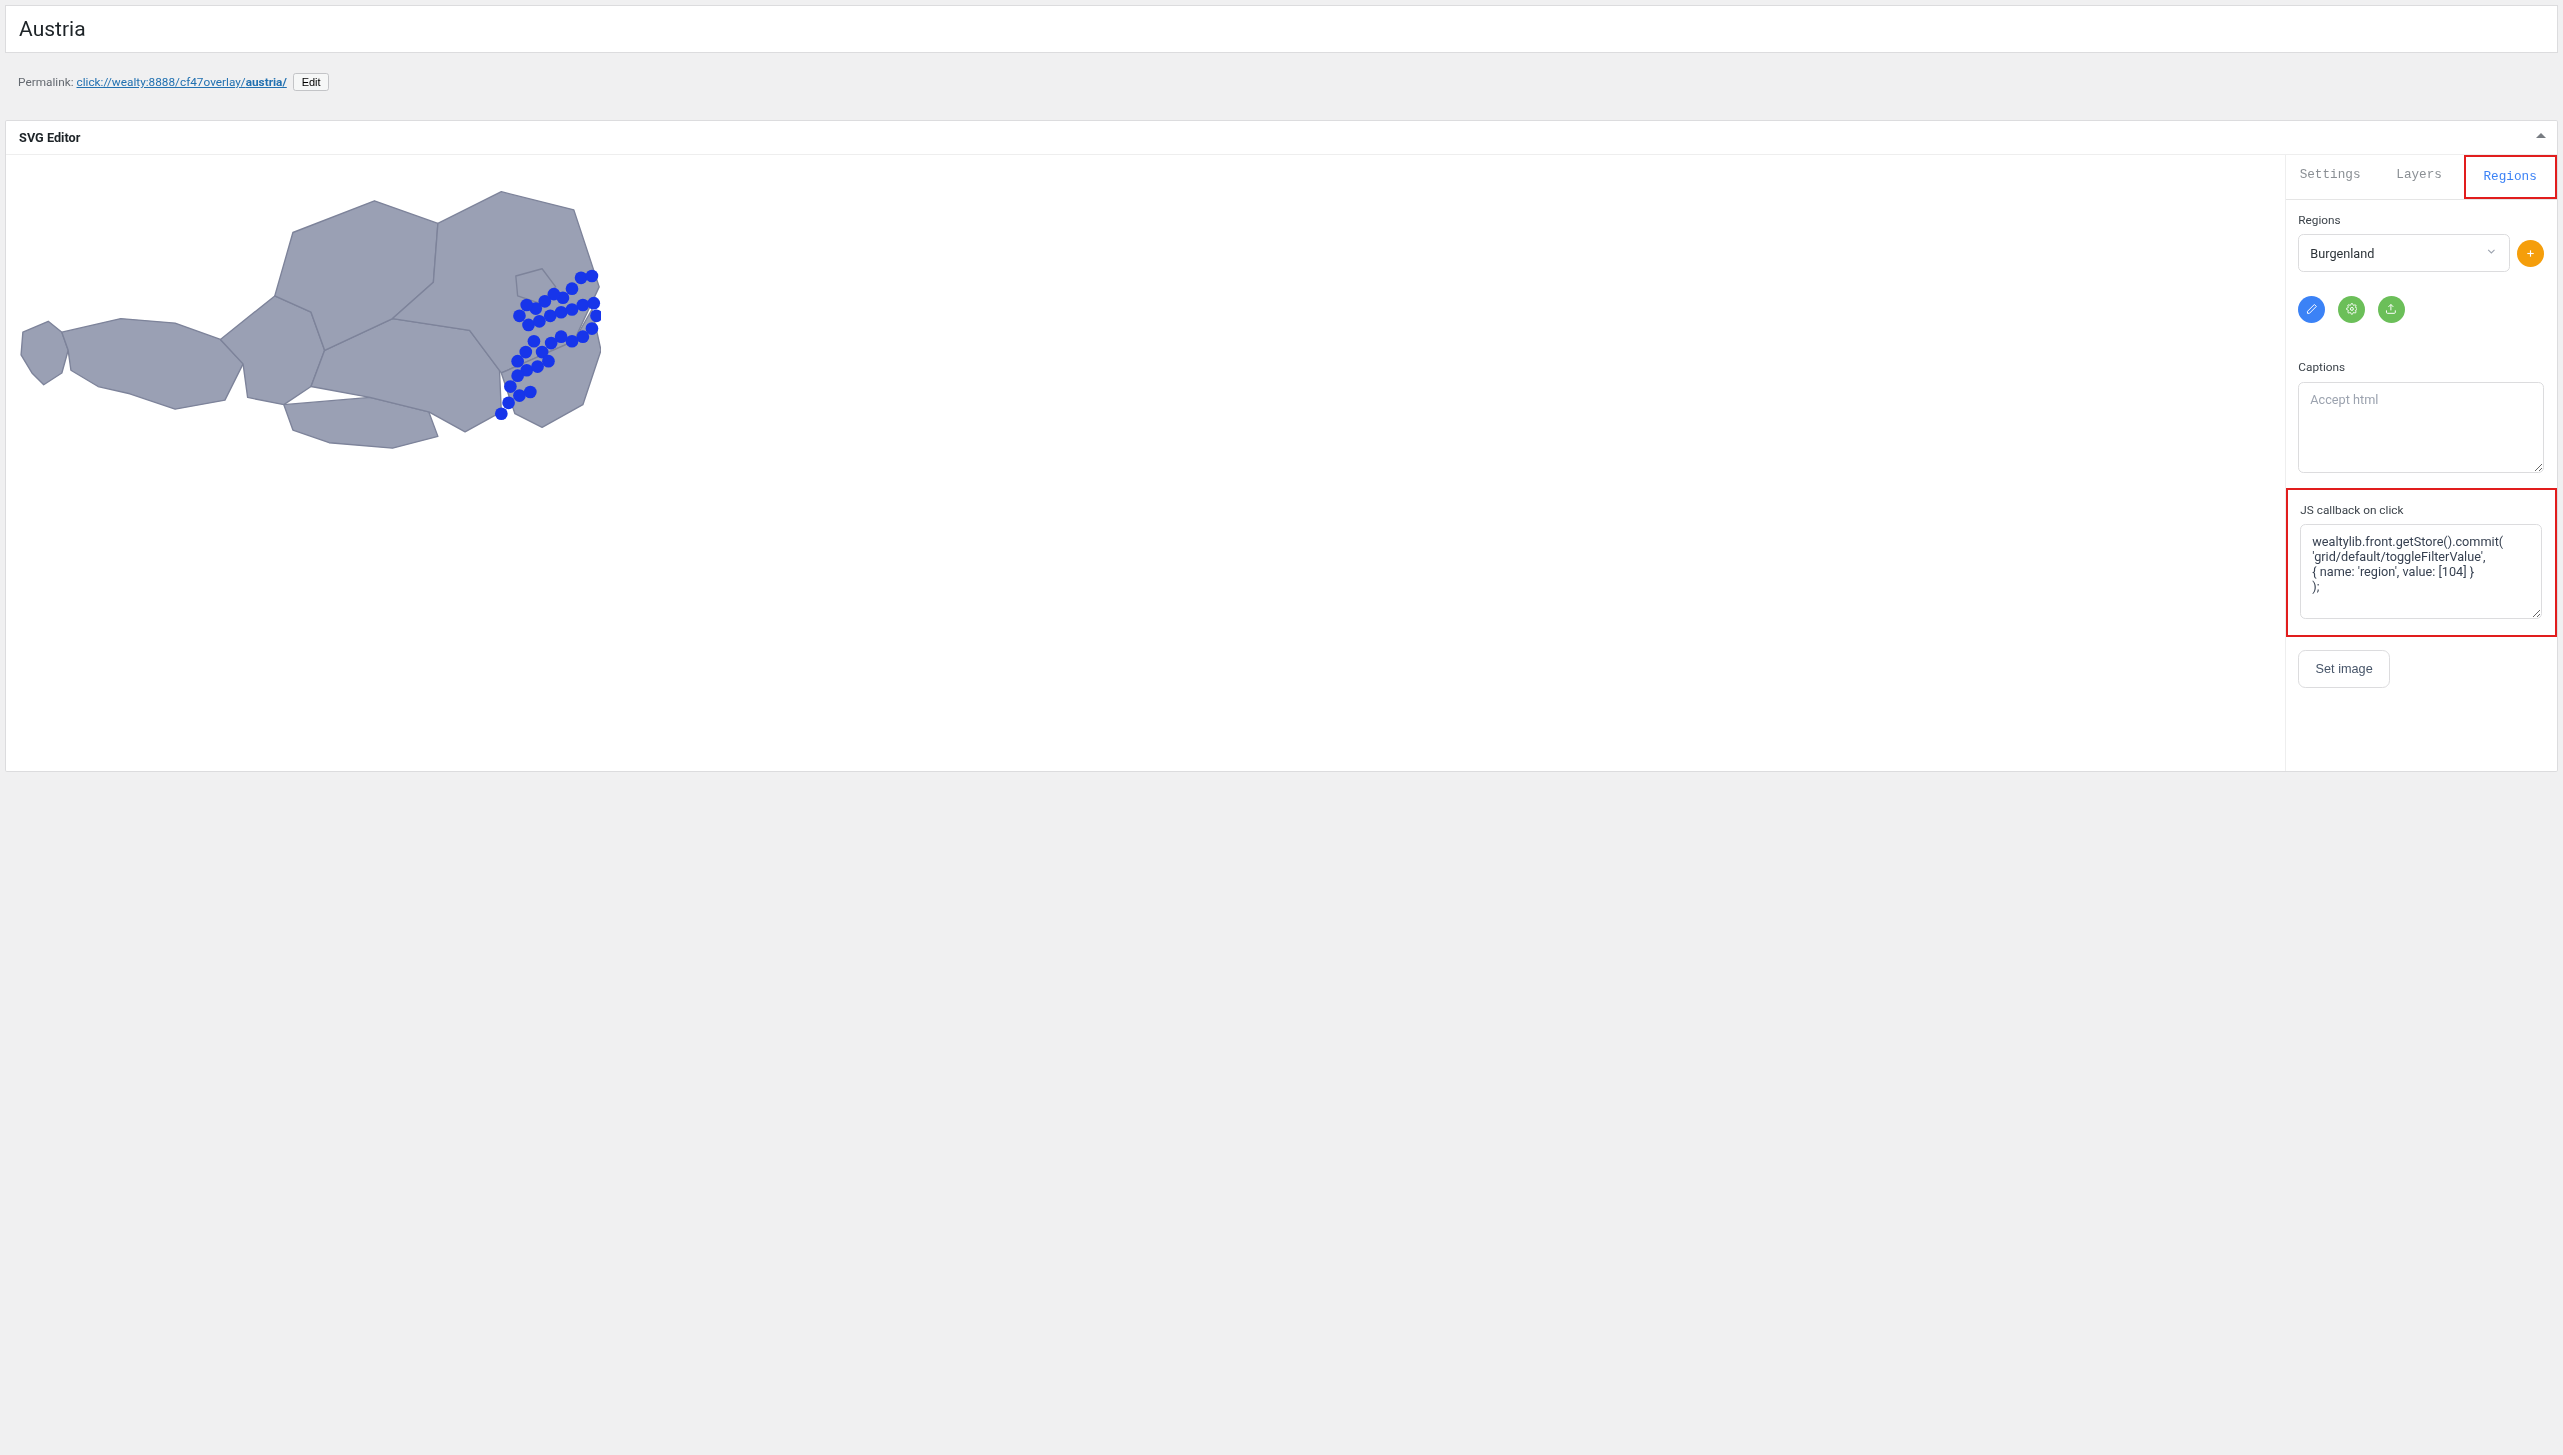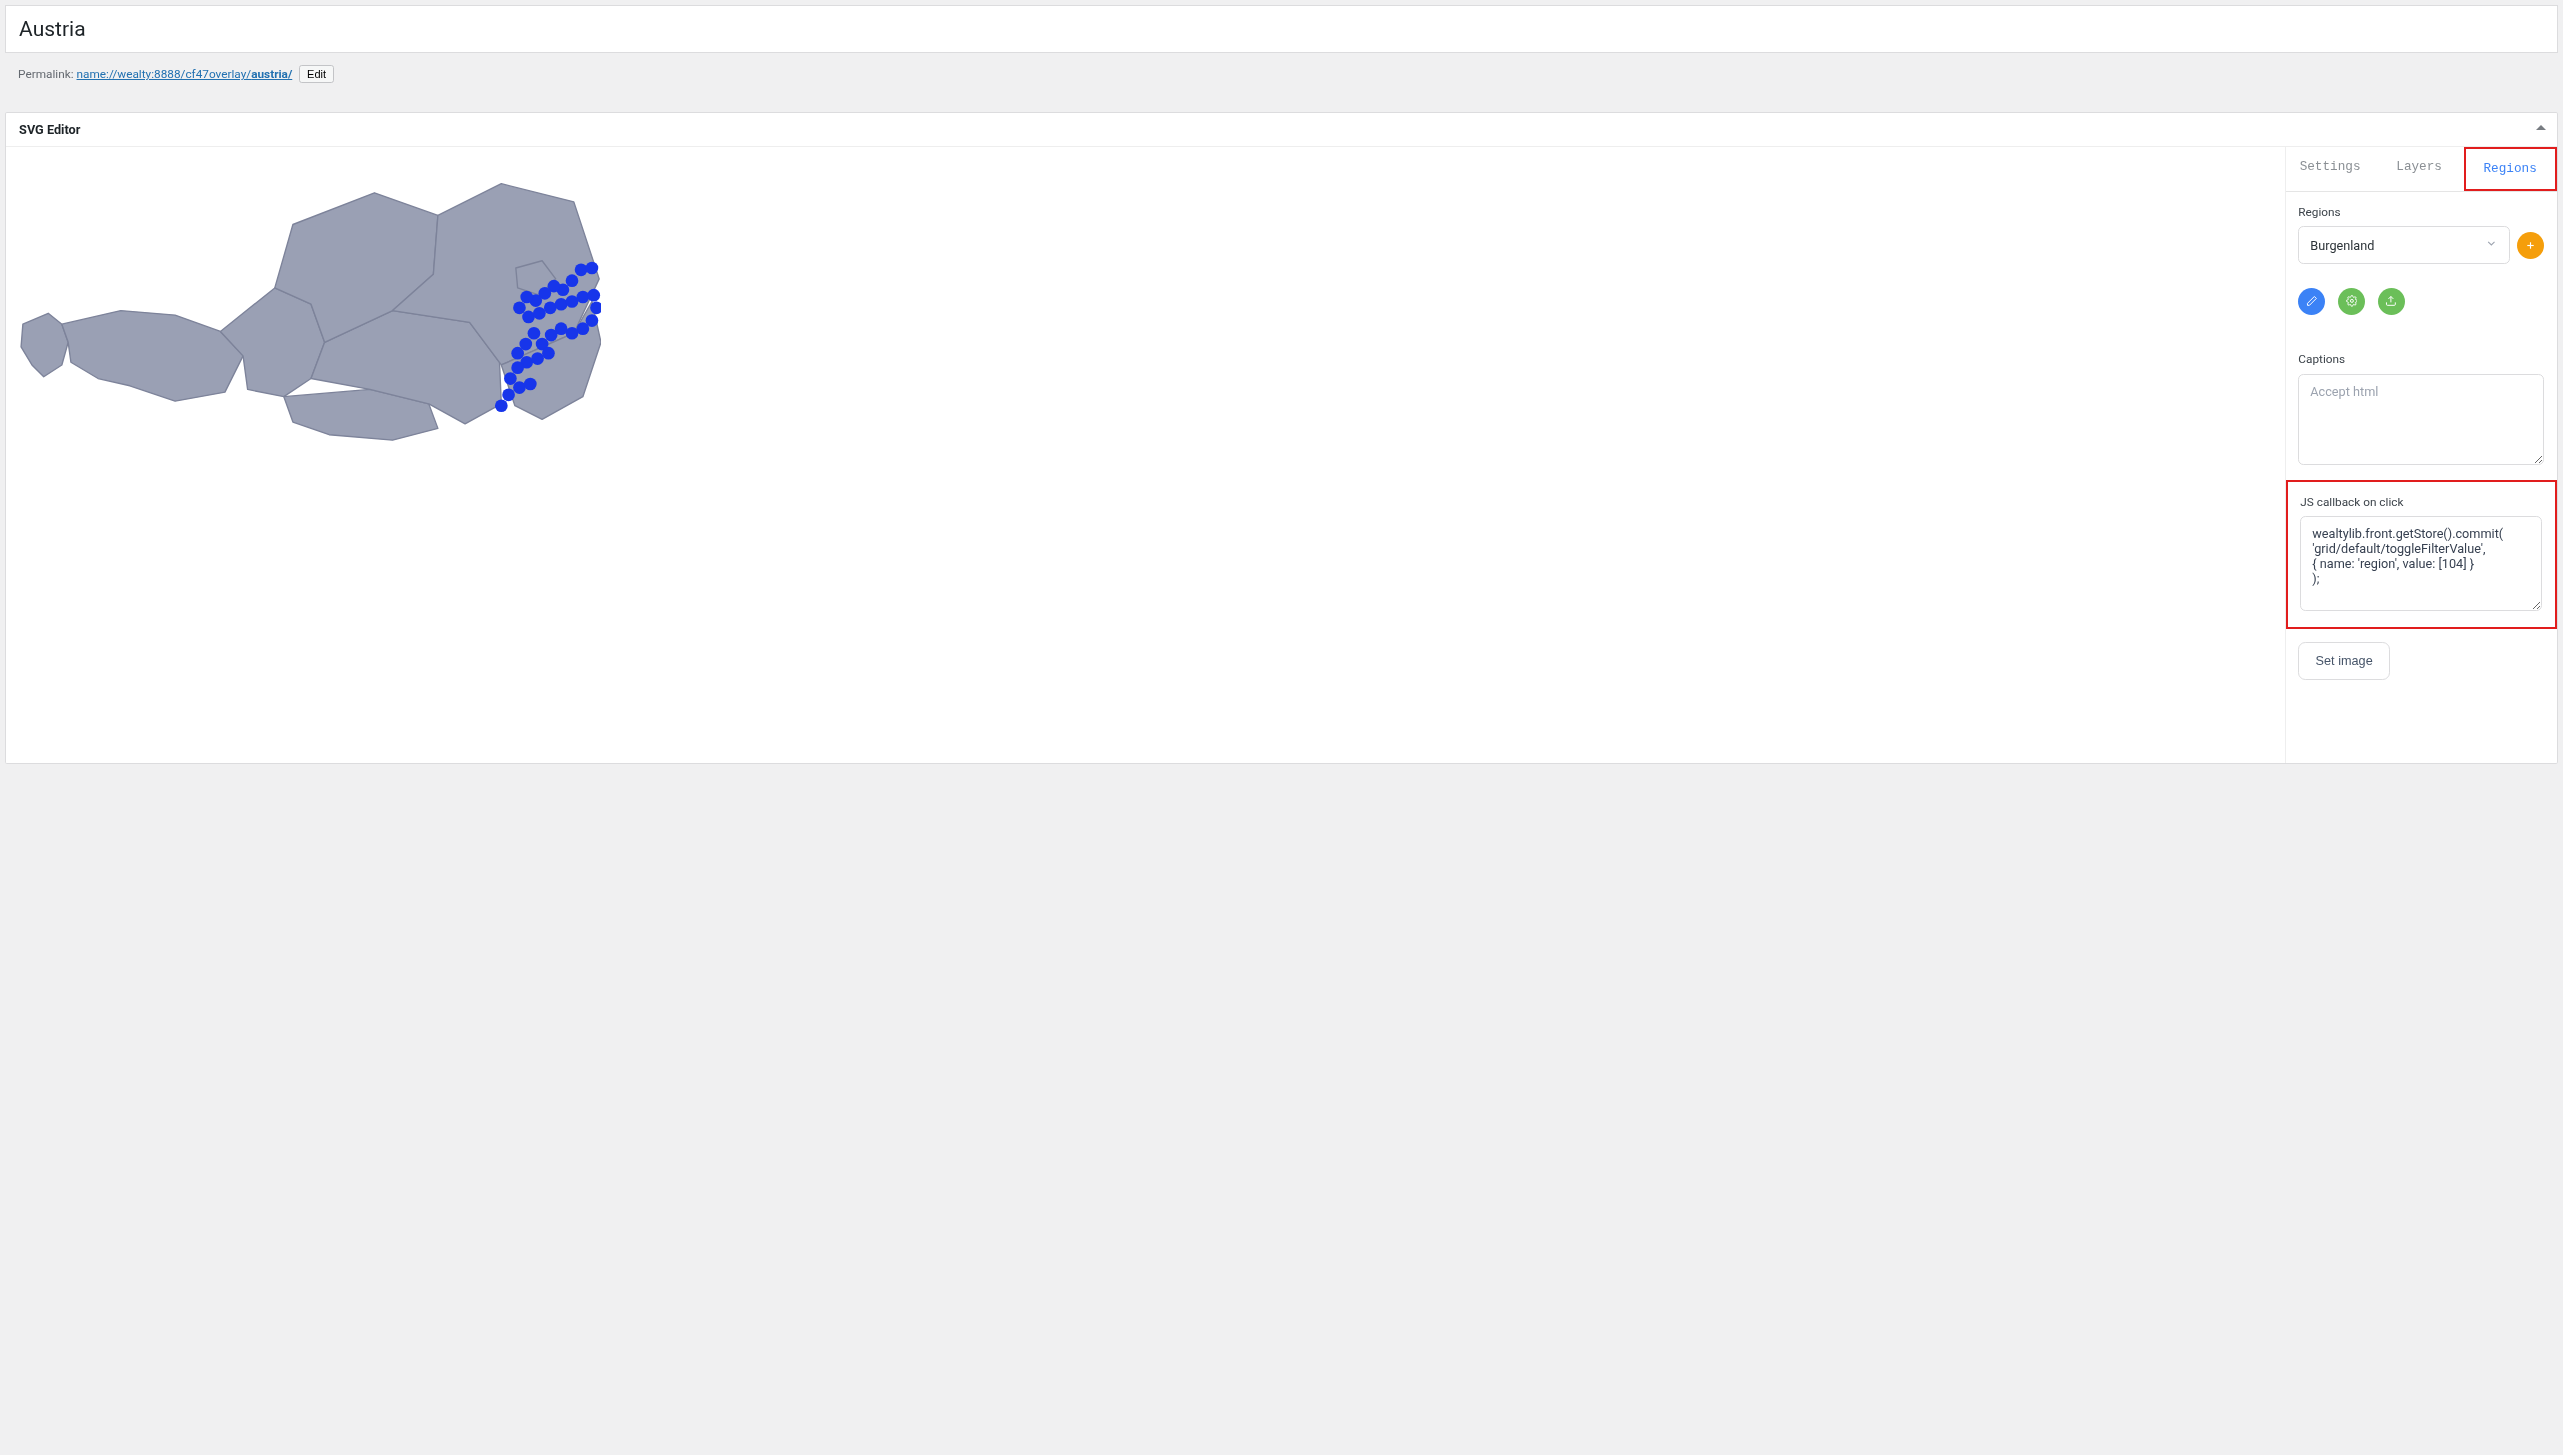--- a/index.html
+++ b/index.html
@@ -7,21 +7,21 @@
     font-family: -apple-system, BlinkMacSystemFont, "Segoe UI", Roboto, sans-serif;
     background: #f0f0f1;
     color: #1d2327;
     font-size: 11.8px;
   }
   .wrap { padding: 5.4px; }
   .title-box {
     background: #fff;
     border: 0.9px solid #dcdcde;
     padding: 11px 12.7px;
-    margin-bottom: 3px;
+    margin-bottom: 11px;
   }
   .title-box h1 { font-size: 21px; font-weight: 400; }
   .permalink {
     padding: 9px 12.7px 12.7px;
     font-size: 11.8px;
     color: #646970;
   }
   .permalink a { color: #2271b1; text-decoration: underline; }
   .permalink a b { font-weight: 700; }
   .edit-btn {
@@ -154,21 +154,21 @@
 <body>
 
 <div class="wrap">
 
   <div class="title-box">
     <h1>Austria</h1>
   </div>
 
   <div class="permalink">
     <span>Permalink:</span>
-    <a href="#"><span>name://wealty:8888/cf47overlay/</span><b>austria/</b></a>
+    <a href="#"><span>click://wealty:8888/cf47overlay/</span><b>austria/</b></a>
     <button class="edit-btn">Edit</button>
   </div>
 
   <div class="panel">
     <div class="panel-head">
       <span>SVG Editor</span>
       <span class="toggle"></span>
     </div>
     <div class="panel-body">
 

